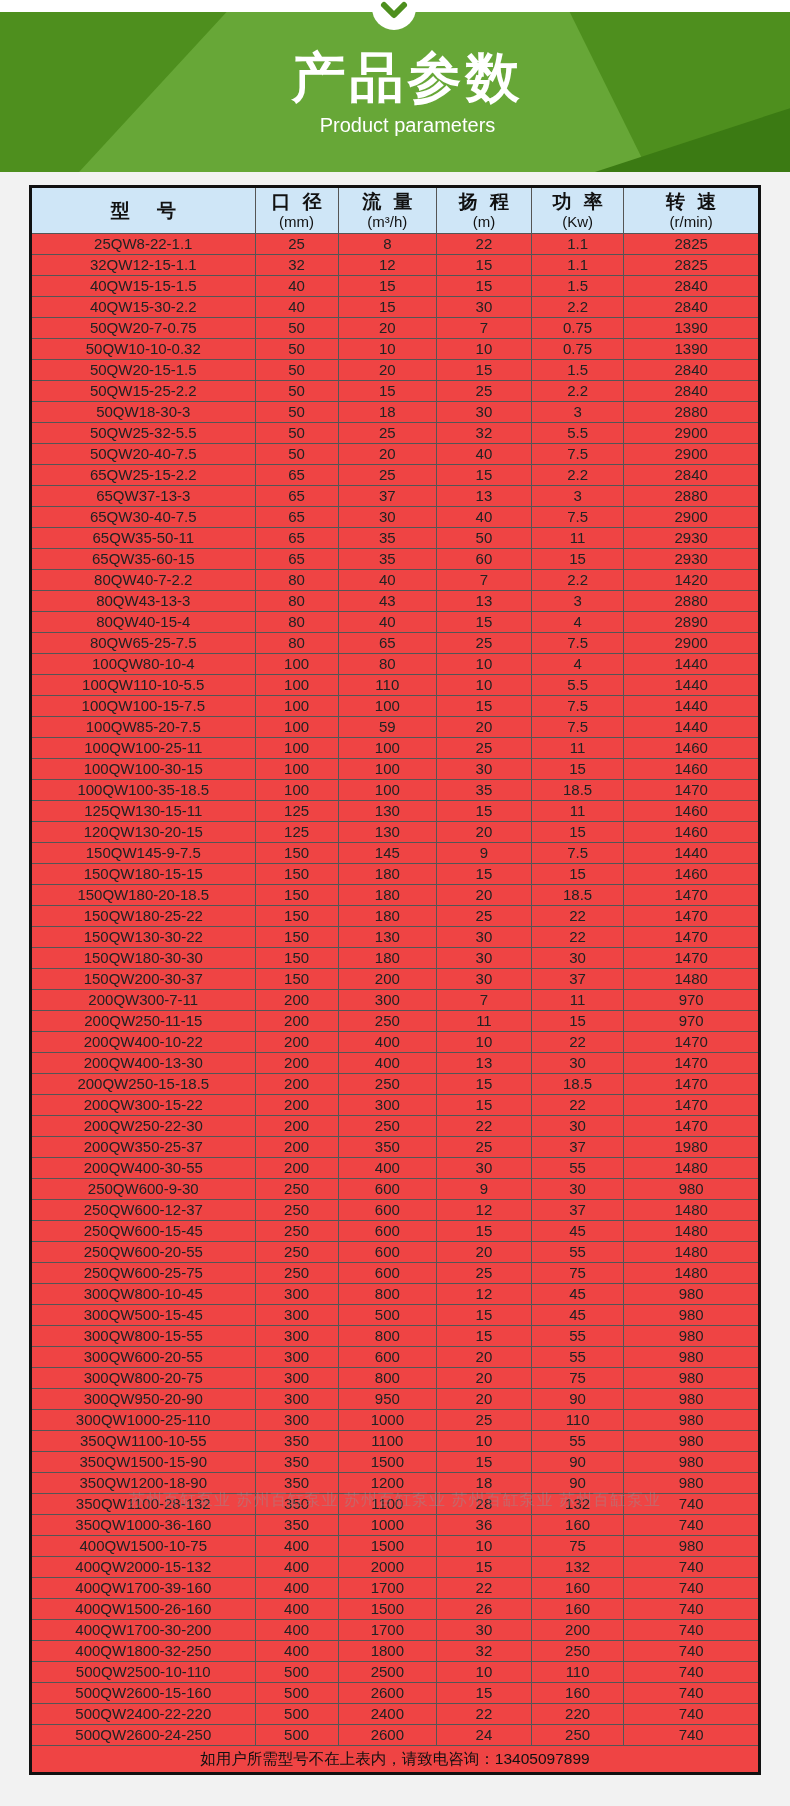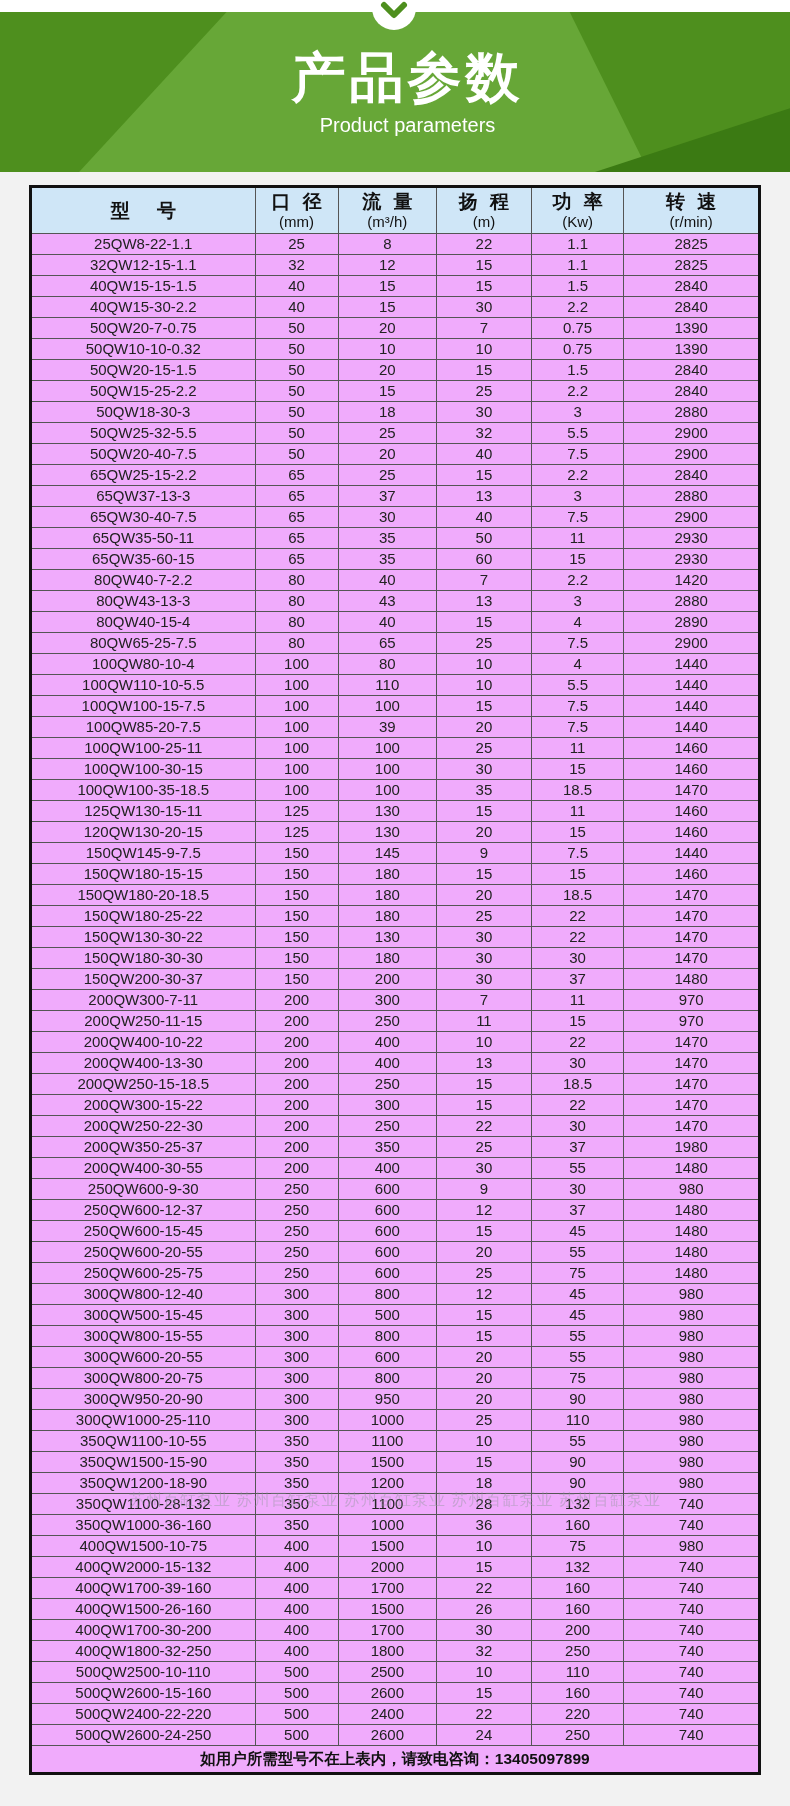--- a/index.html
+++ b/index.html
@@ -36,32 +36,32 @@
   }
   .chevron-circle {
     position:absolute; top:-14px; left:372px; width:44px; height:44px;
     background:#ffffff; border-radius:50%; z-index:6;
   }
   .chevron-circle svg { position:absolute; top:0; left:0; }
 
   .table-wrap { position:absolute; top:185px; left:29px; width:732px; z-index:2; }
   table.spec {
     border-collapse:collapse; table-layout:fixed; width:100%;
-    background:#f0abfc; border:3px solid #111111;
+    background:#ef4444; border:3px solid #111111;
   }
   table.spec th, table.spec td {
     border:1px solid #555555; text-align:center; padding:0;
     color:#222222; overflow:hidden; white-space:nowrap;
   }
   table.spec thead th { background:#cfe6f7; height:45px; vertical-align:middle; }
   .col-title { font-size:19px; font-weight:bold; color:#111; word-spacing:7px; line-height:22px; }
   .col-title.model { word-spacing:22px; }
   .col-unit  { font-size:15px; font-weight:normal; color:#111; line-height:18px; }
   table.spec tbody td { height:20px; font-size:15px; line-height:20px; }
-  table.spec tfoot td { height:26px; font-size:15.5px; font-weight:bold; color:#111;margin-top:14px; }
+  table.spec tfoot td { height:26px; font-size:15.5px; font-weight:normal; color:#111;margin-top:14px; }
 
   .watermark {
     position:absolute; top:1487px; left:31px; width:728px; height:28px;
     overflow:hidden; white-space:nowrap; z-index:4;
     font-size:16px; line-height:26px; letter-spacing:1px;
     color:#8f969c; opacity:0.42; pointer-events:none; text-align:center;
   }
 </style>
 </head>
 <body>
@@ -299,21 +299,21 @@
           <td>100QW100-15-7.5</td>
           <td>100</td>
           <td>100</td>
           <td>15</td>
           <td>7.5</td>
           <td>1440</td>
         </tr>
         <tr>
           <td>100QW85-20-7.5</td>
           <td>100</td>
-          <td>39</td>
+          <td>59</td>
           <td>20</td>
           <td>7.5</td>
           <td>1440</td>
         </tr>
         <tr>
           <td>100QW100-25-11</td>
           <td>100</td>
           <td>100</td>
           <td>25</td>
           <td>11</td>
@@ -513,21 +513,21 @@
         </tr>
         <tr>
           <td>250QW600-25-75</td>
           <td>250</td>
           <td>600</td>
           <td>25</td>
           <td>75</td>
           <td>1480</td>
         </tr>
         <tr>
-          <td>300QW800-12-40</td>
+          <td>300QW800-10-45</td>
           <td>300</td>
           <td>800</td>
           <td>12</td>
           <td>45</td>
           <td>980</td>
         </tr>
         <tr>
           <td>300QW500-15-45</td>
           <td>300</td>
           <td>500</td>

